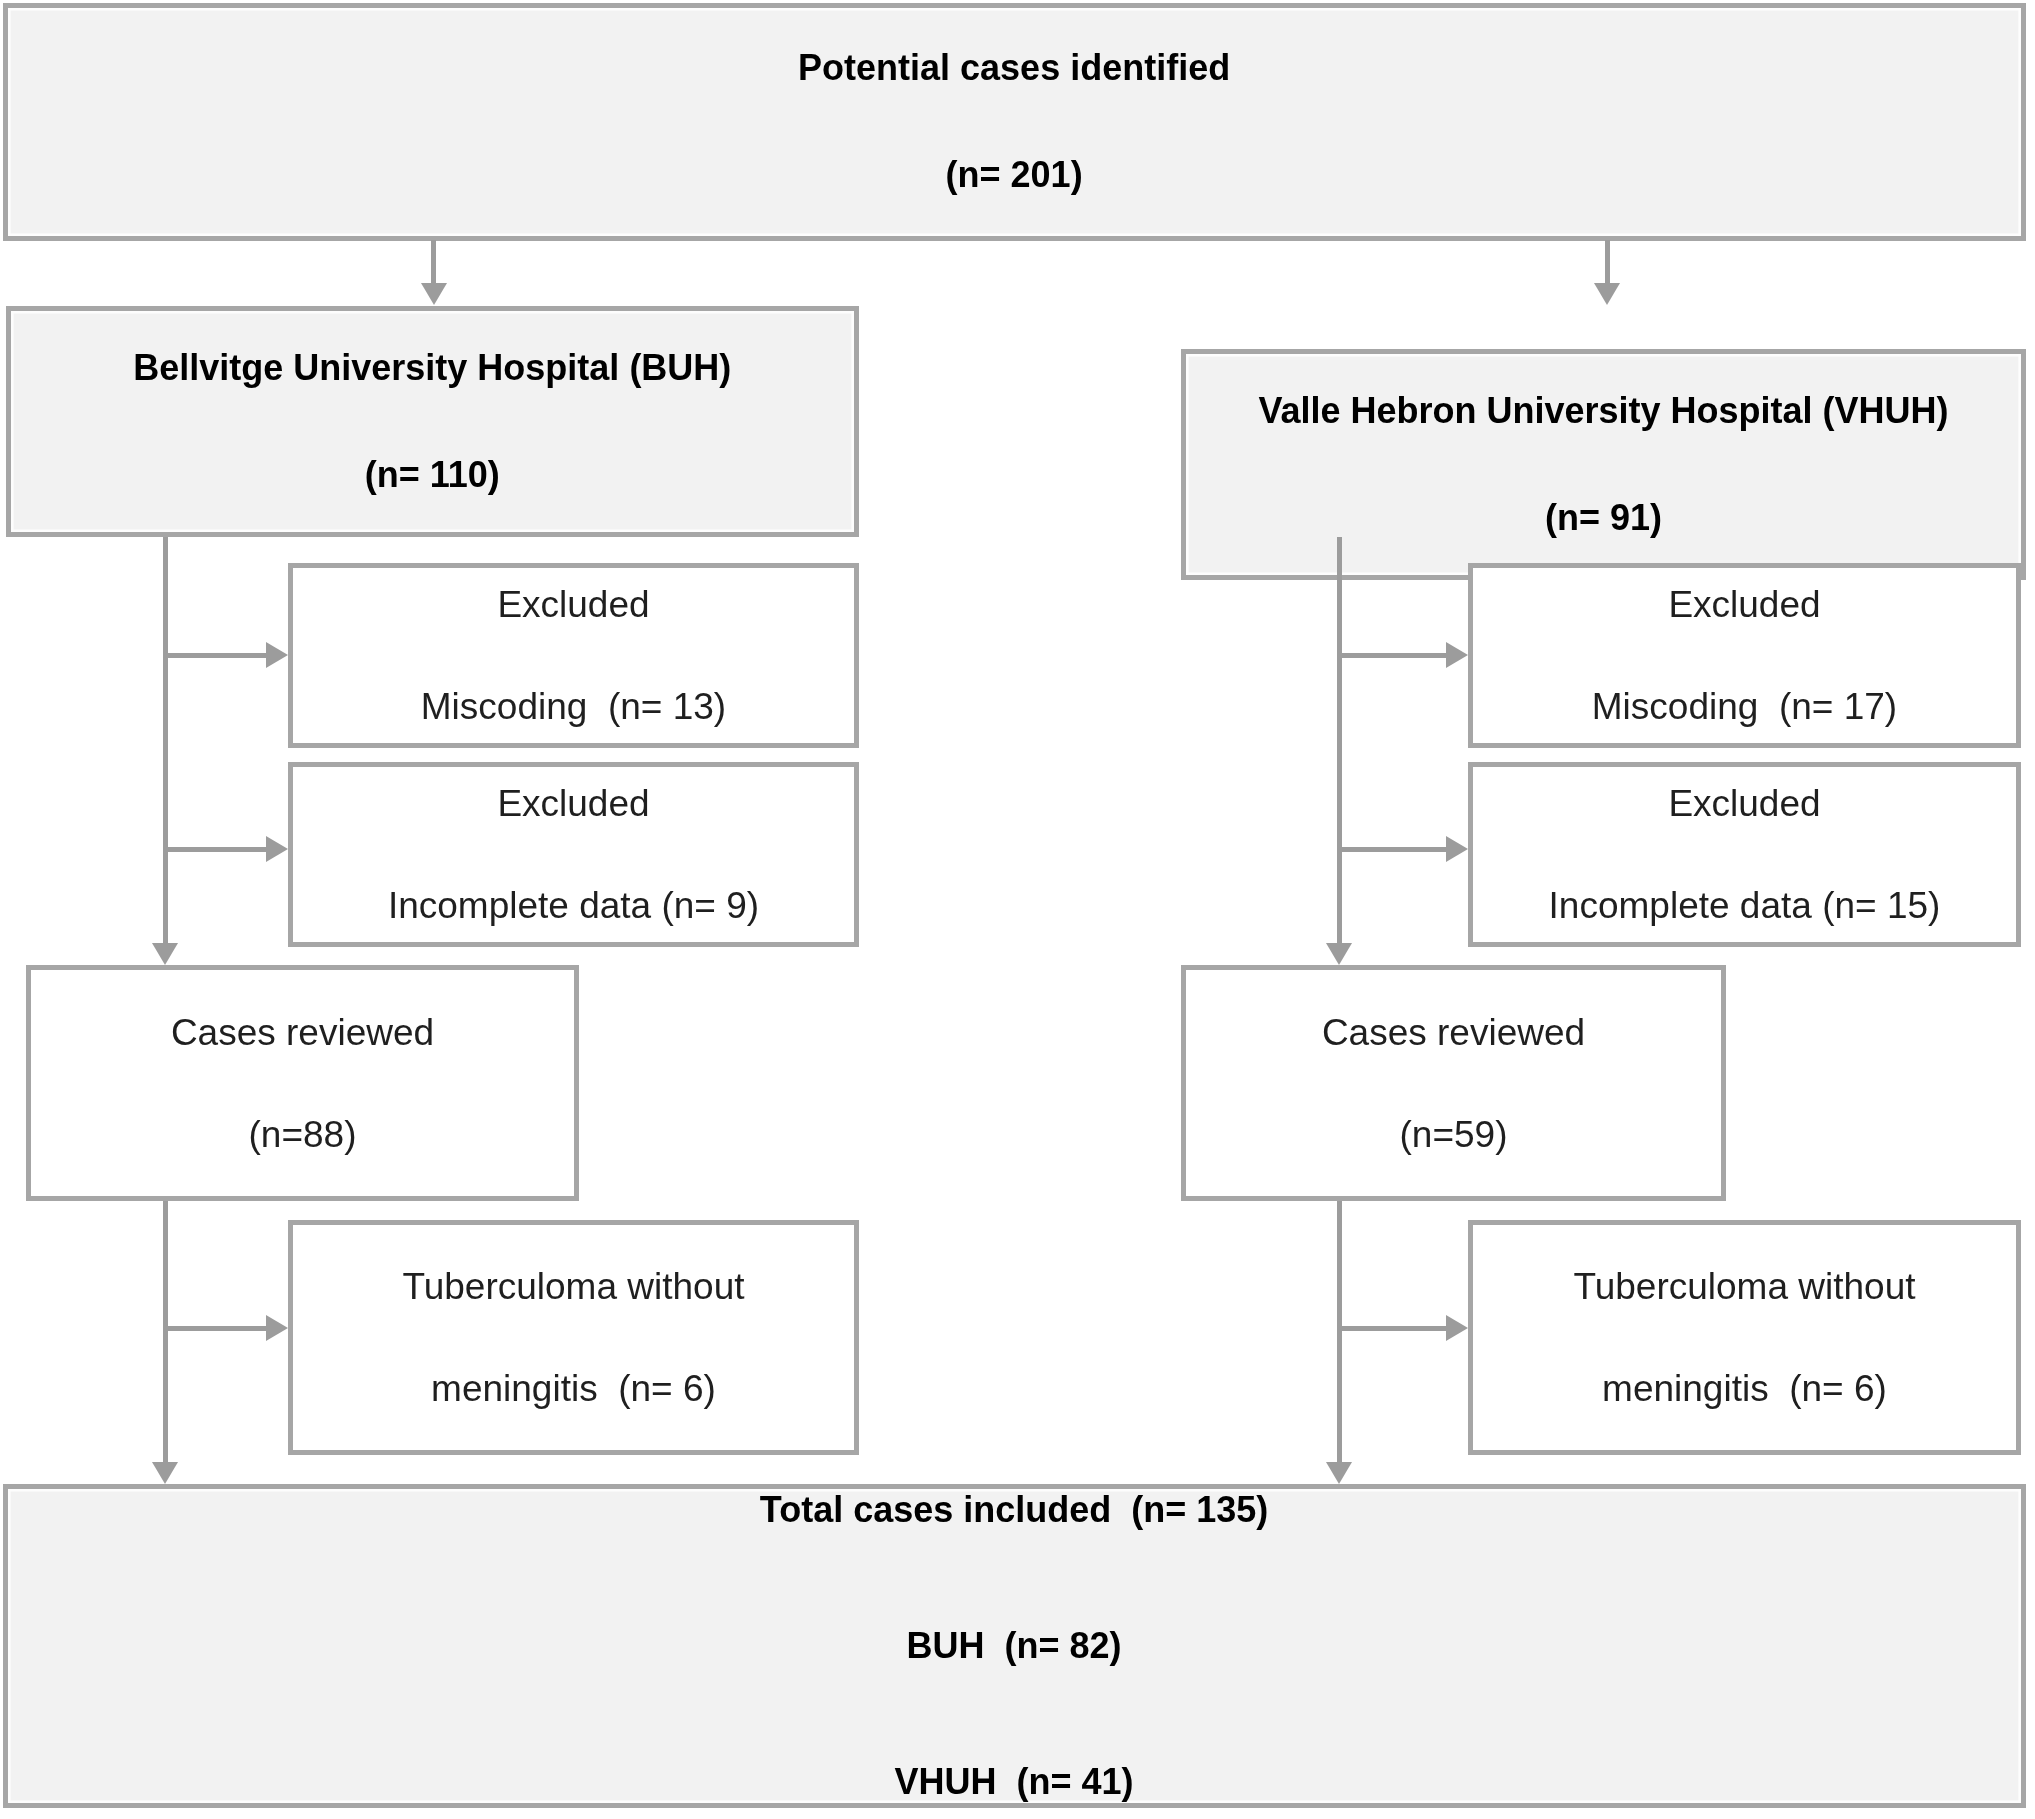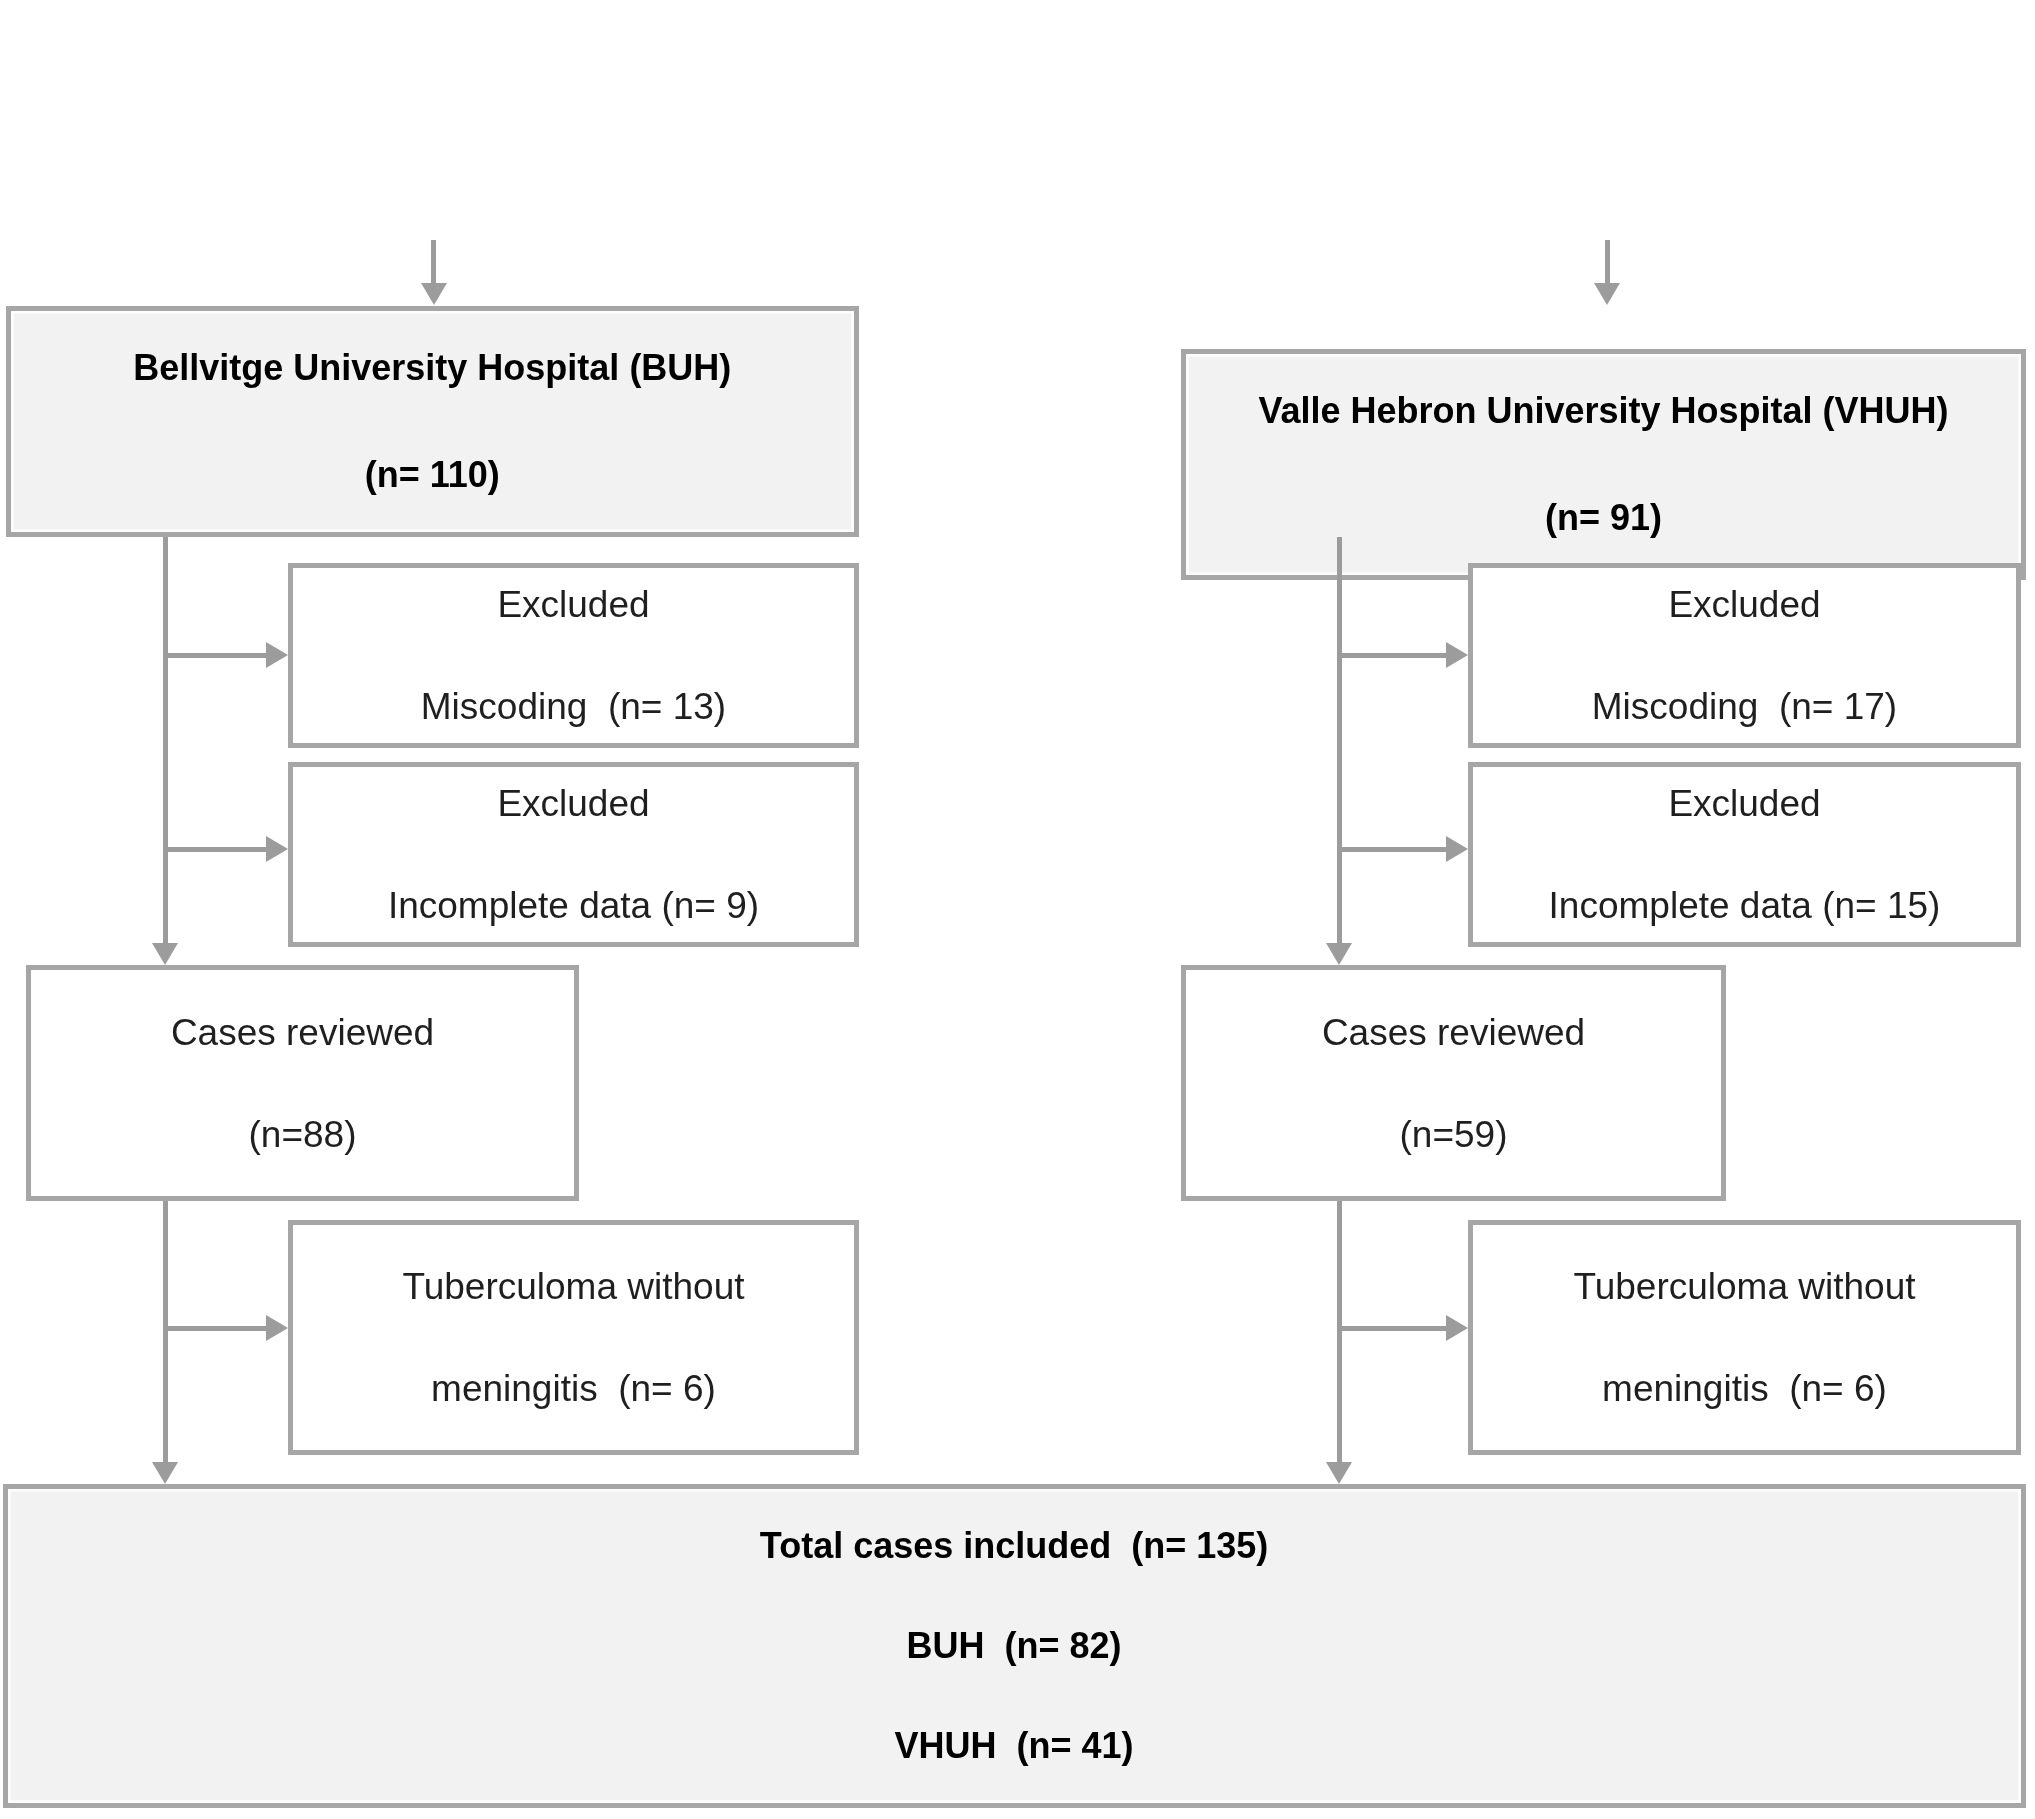--- a/index.html
+++ b/index.html
@@ -32,41 +32,45 @@
     box-shadow: inset 0 0 0 2.6px #fdfdfd;
   }
   .plain {
     background: #ffffff;
     color: #1f1f1f;
     font-weight: 400;
     font-size: 37px;
     gap: 65px;
   }
   .plain.tight { }
-  .total-box { gap: 64px; }
+  .total-box { gap: 100px; }
   .vline { position: absolute; width: 5.1px; background: #9c9c9c; }
   .hline { position: absolute; height: 5.1px; background: #9c9c9c; }
   .arrow-down {
     position: absolute; width: 0; height: 0;
     border-left: 13.5px solid transparent;
     border-right: 13.5px solid transparent;
     border-top: 22px solid #9c9c9c;
   }
   .arrow-right {
     position: absolute; width: 0; height: 0;
     border-top: 13.5px solid transparent;
     border-bottom: 13.5px solid transparent;
     border-left: 22px solid #9c9c9c;
   }
 </style>
 </head>
 <body>
 
 <div class="canvas">
 
+  <div class="box shaded" style="left:2.6px; top:2.6px; width:2023px; height:238px;">
+    <span>Potential cases identified</span>
+    <span>(n= 201)</span>
+  </div>
 
   <div class="vline" style="left:431px; top:240px; height:44px;"></div>
   <div class="arrow-down" style="left:421px; top:283px;"></div>
   <div class="vline" style="left:1605px; top:240px; height:44px;"></div>
   <div class="arrow-down" style="left:1594px; top:283px;"></div>
 
   <div class="box shaded" style="left:5.8px; top:306px; width:853px; height:231px;">
     <span>Bellvitge University Hospital (BUH)</span>
     <span>(n= 110)</span>
   </div>

